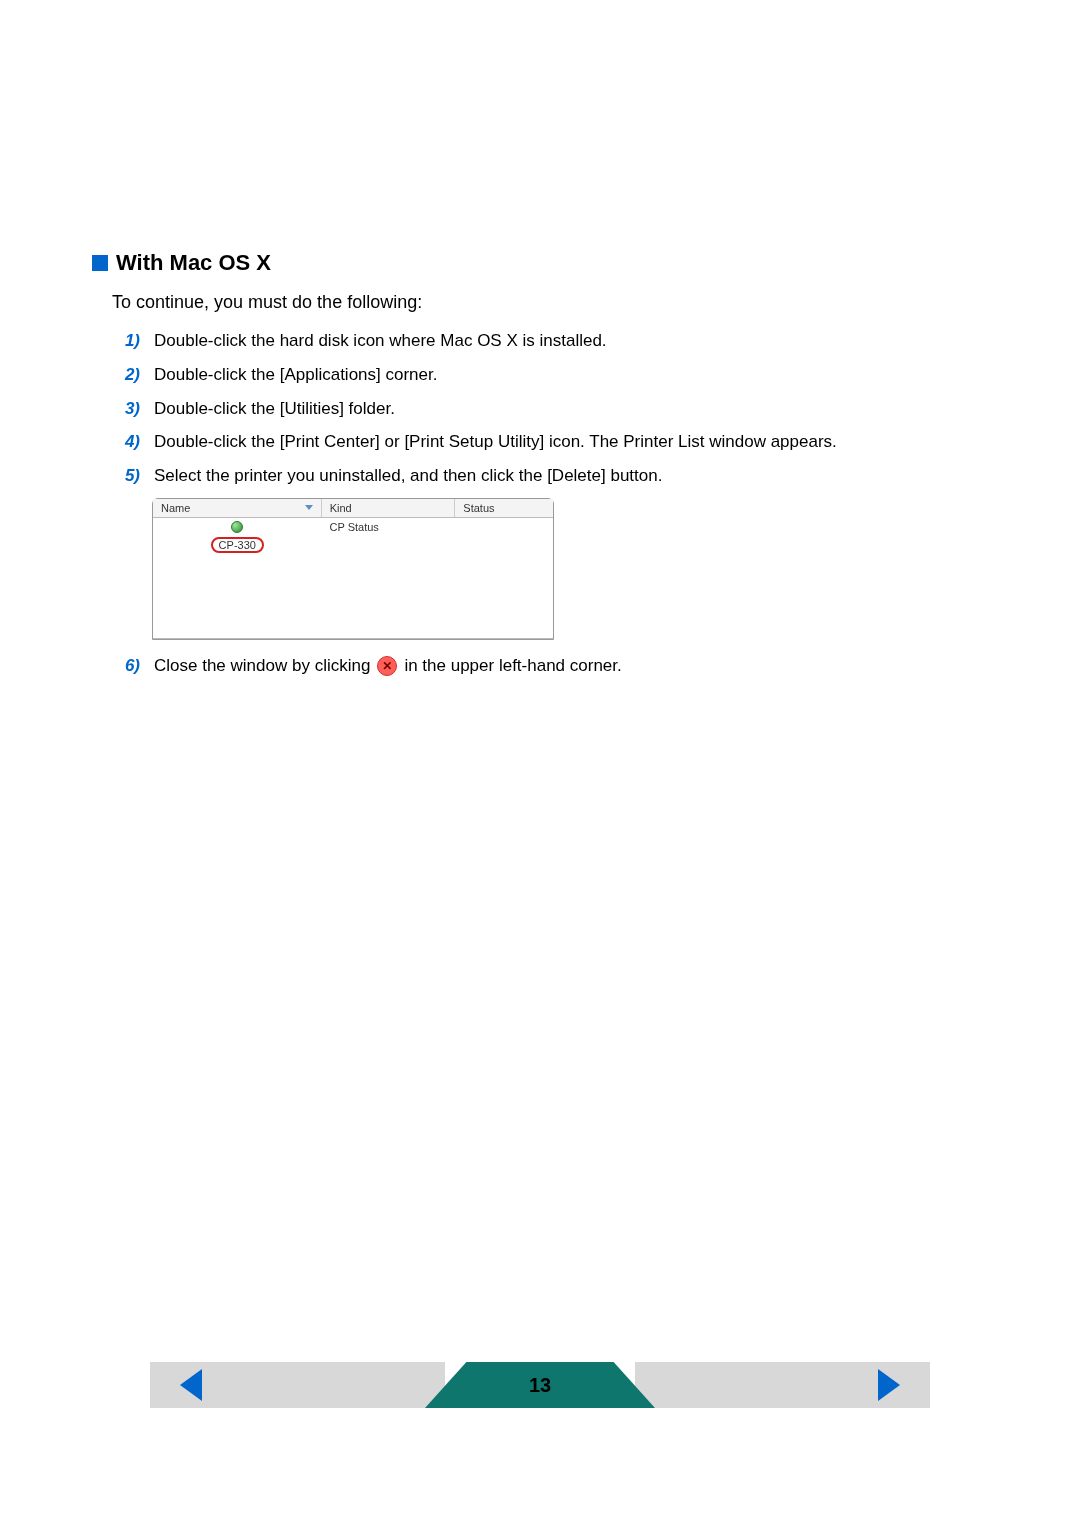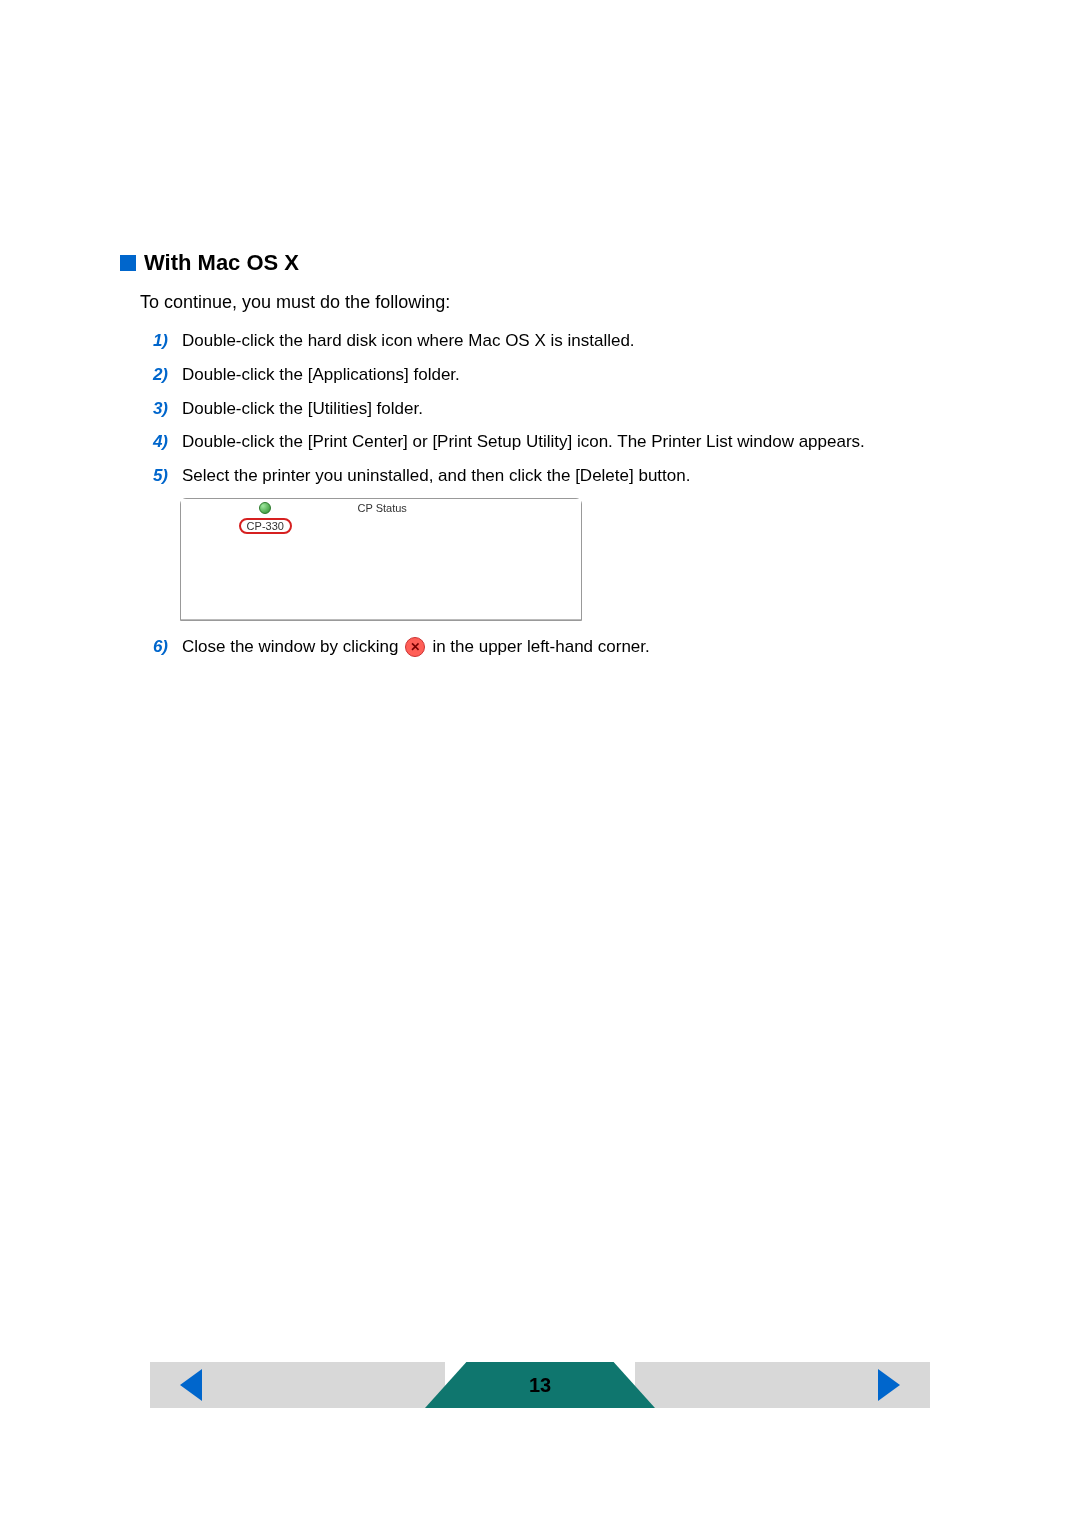--- a/index.html
+++ b/index.html
@@ -5,21 +5,21 @@
   body {
     margin: 0;
     padding: 0;
     font-family: Arial, Helvetica, sans-serif;
     background: #ffffff;
     width: 1080px;
     height: 1528px;
     position: relative;
   }
   .page {
-    padding: 250px 150px 0 120px;
+    padding: 250px 150px 0 92px;
   }
   .heading {
     display: flex;
     align-items: center;
     margin-bottom: 16px;
   }
   .heading .sq {
     width: 16px;
     height: 16px;
     background: #0066cc;
@@ -260,38 +260,46 @@
 
   <p class="intro">To continue, you must do the following:</p>
 
   <ol class="steps">
     <li>
       <span class="num">1)</span>
       <span class="txt">Double-click the hard disk icon where Mac OS X is installed.</span>
     </li>
     <li>
       <span class="num">2)</span>
-      <span class="txt">Double-click the [Applications] folder.</span>
+      <span class="txt">Double-click the [Applications] corner.</span>
     </li>
     <li>
       <span class="num">3)</span>
       <span class="txt">Double-click the [Utilities] folder.</span>
     </li>
     <li>
       <span class="num">4)</span>
       <span class="txt">Double-click the [Print Center] or [Print Setup Utility] icon. The Printer List window appears.</span>
     </li>
     <li>
       <span class="num">5)</span>
       <span class="txt">Select the printer you uninstalled, and then click the [Delete] button.</span>
     </li>
   </ol>
 
   <div class="screenshot-wrap">
     <div class="printer-window">
+      <div class="pw-header">
+        <div class="col name">
+          <span>Name</span>
+          <span class="sort-ind"></span>
+        </div>
+        <div class="col kind">Kind</div>
+        <div class="col status">Status</div>
+      </div>
       <div class="pw-body">
         <div class="pw-row">
           <div class="rcell name">
             <span class="default-dot"></span>
             <span class="red-oval-name">CP-330</span>
           </div>
           <div class="rcell kind">CP Status</div>
           <div class="rcell status"></div>
         </div>
       </div>

